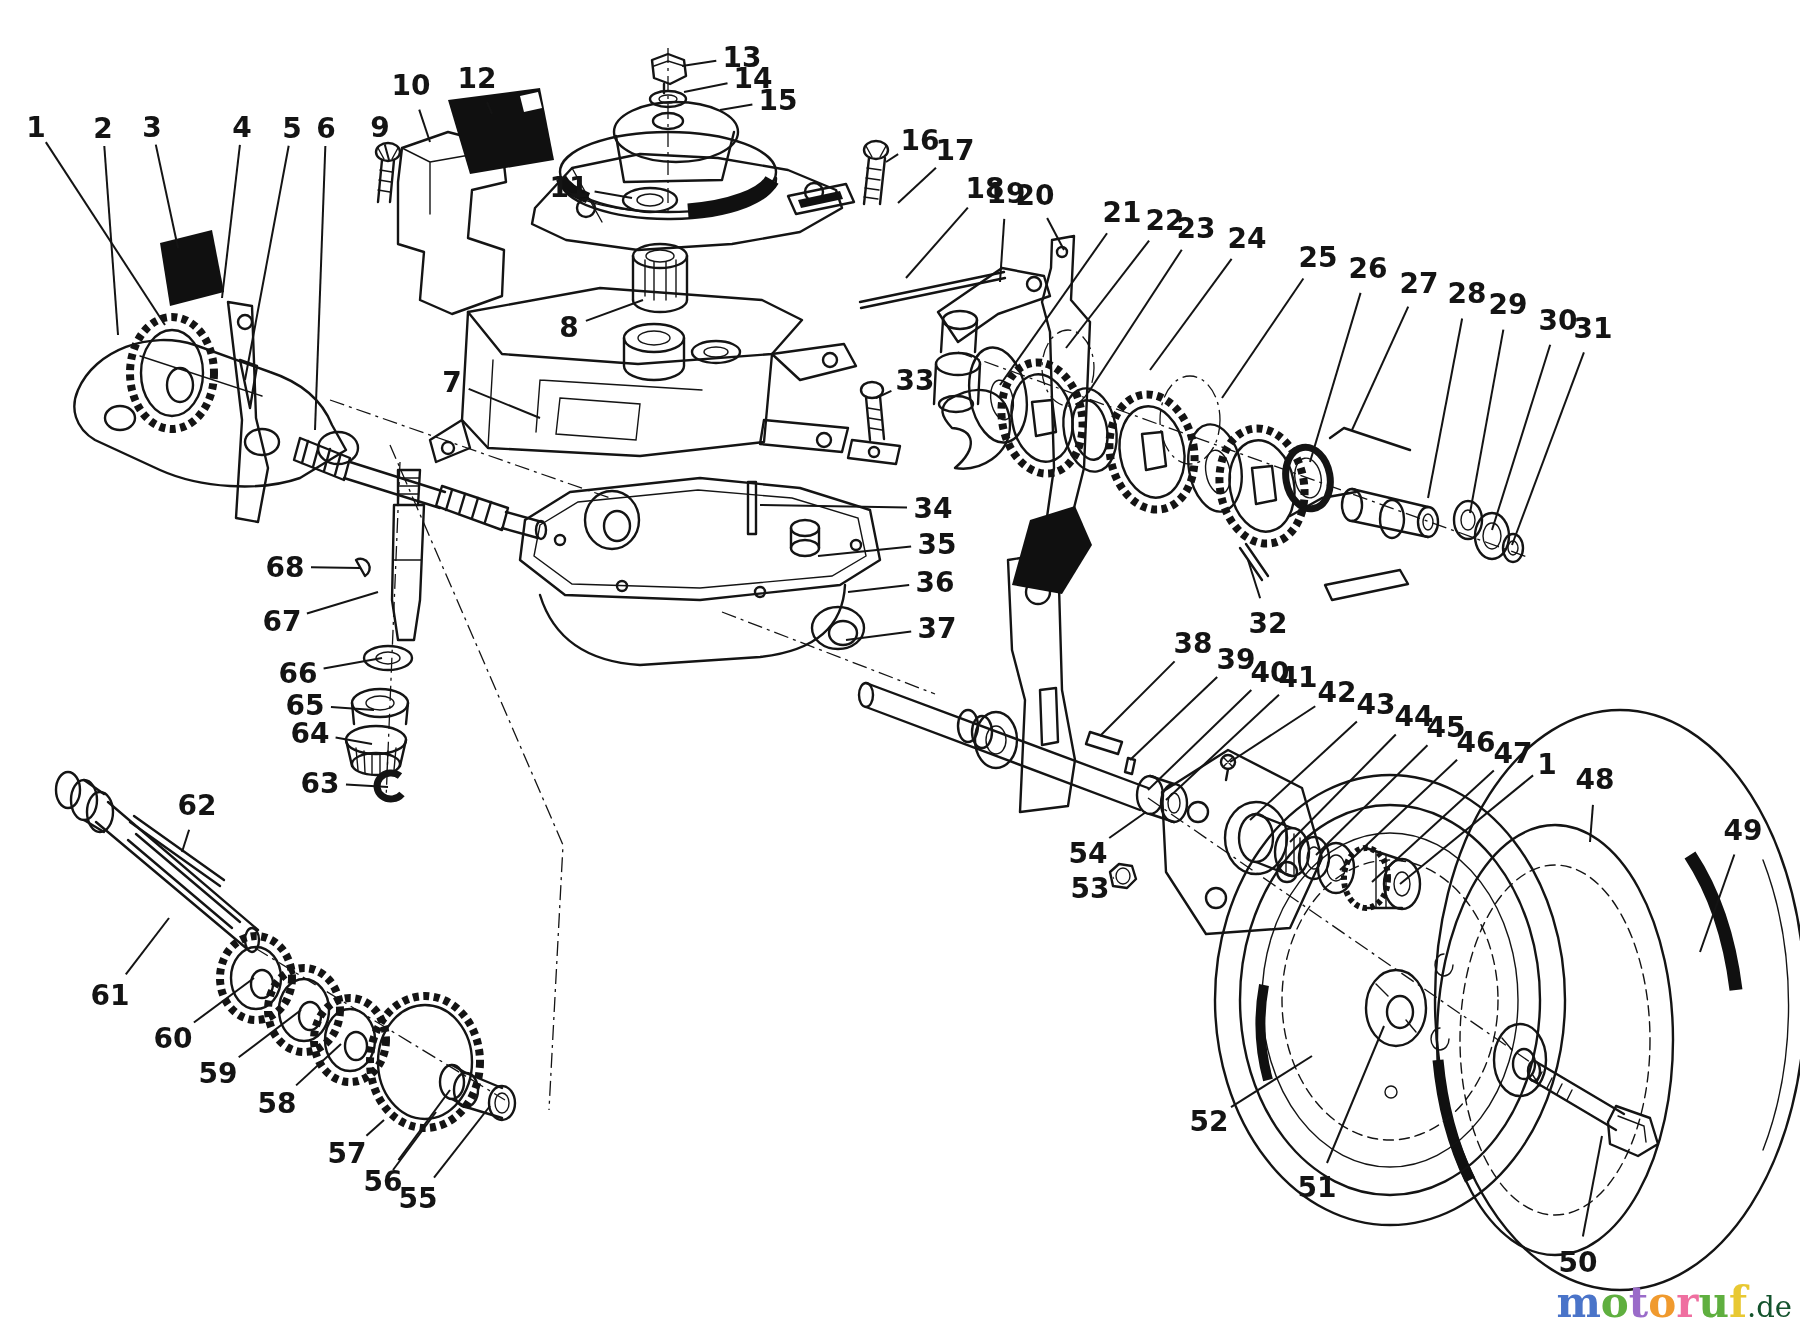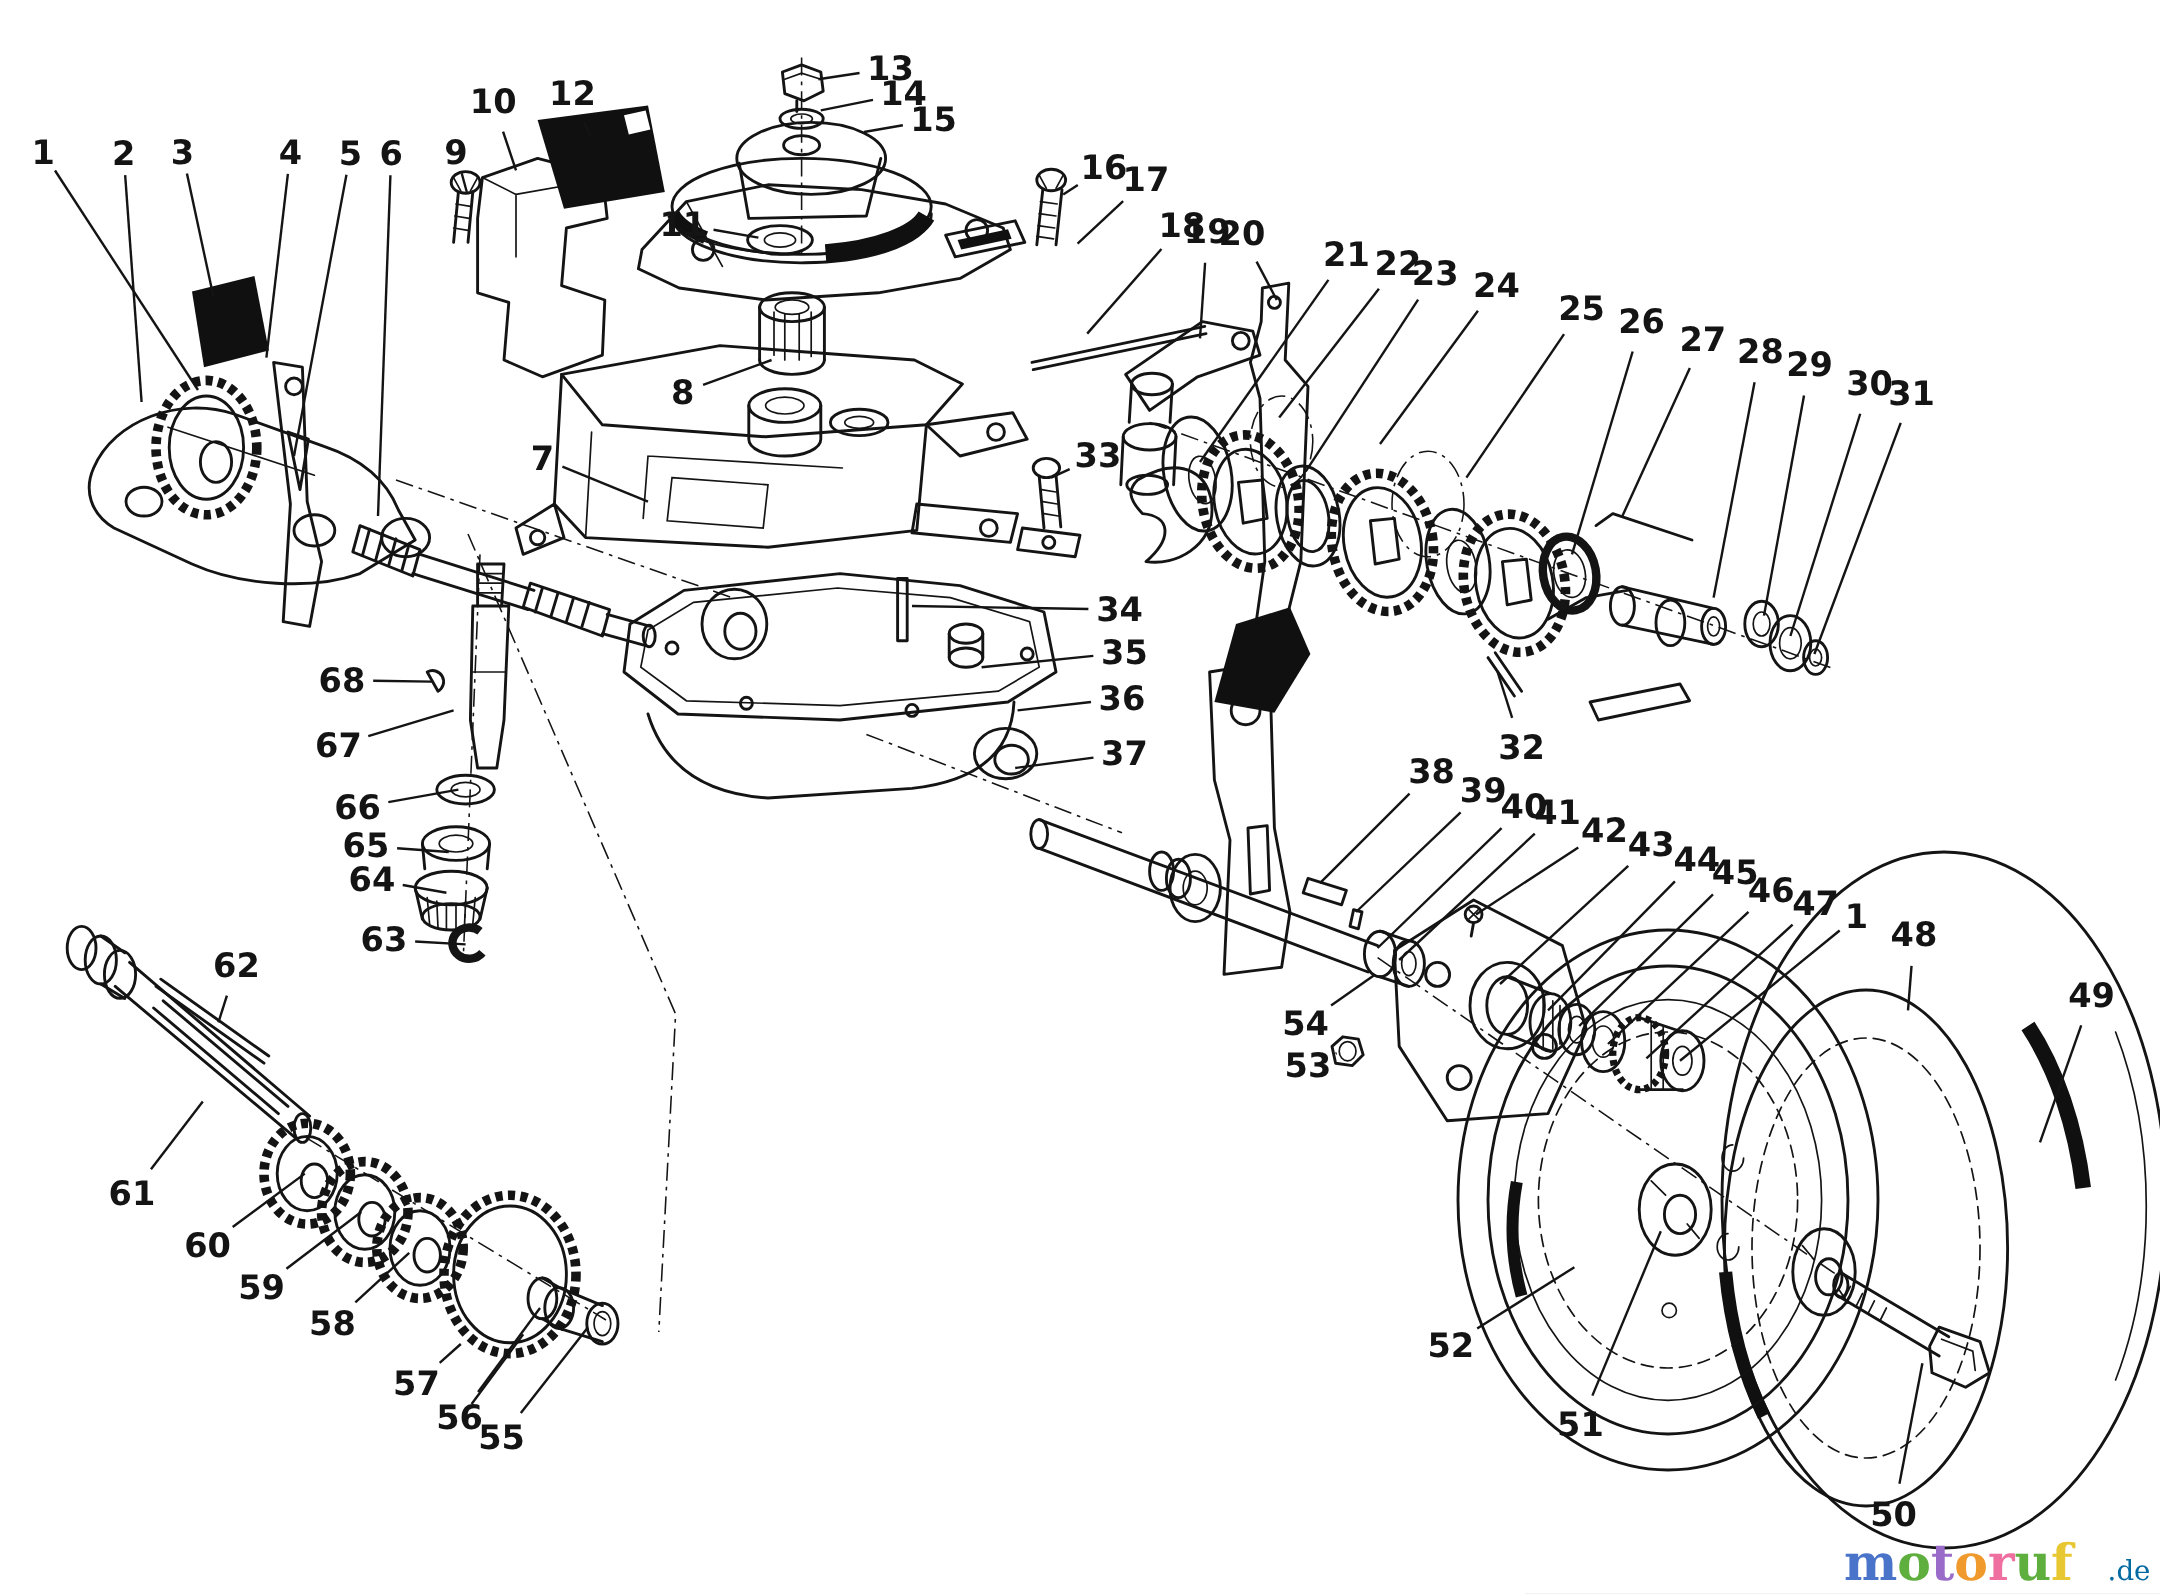--- a/index.html
+++ b/index.html
@@ -22,21 +22,21 @@
   .dd{fill:none;stroke:var(--ink);stroke-width:1.3;stroke-dasharray:15 5 3 5;}
   .leader{stroke:var(--ink);stroke-width:2;}
   .callout-num{
     font-family:"DejaVu Sans", sans-serif;font-weight:700;font-size:28px;fill:var(--ink);
   }
   #watermark{
     position:absolute;right:8px;bottom:4px;
     font-family:"DejaVu Serif", serif;font-weight:700;font-size:42px;line-height:1;
     letter-spacing:0px;user-select:none;
   }
-  #watermark .suffix{font-size:23px;color:#0369a1;font-weight:400;margin-left:29px;}
+  #watermark .suffix{font-size:29px;color:#14532d;font-weight:400;}
 </style>
 </head>
 <body>
 
 <div id="stage">
 <svg width="1800" height="1328" viewBox="0 0 1800 1328">
 
   <g>
     <path class="dd" d="M 330,400 L 610,498"></path>
     <path class="dd" d="M 390,445 L 563,845 L 549,1110"></path>

